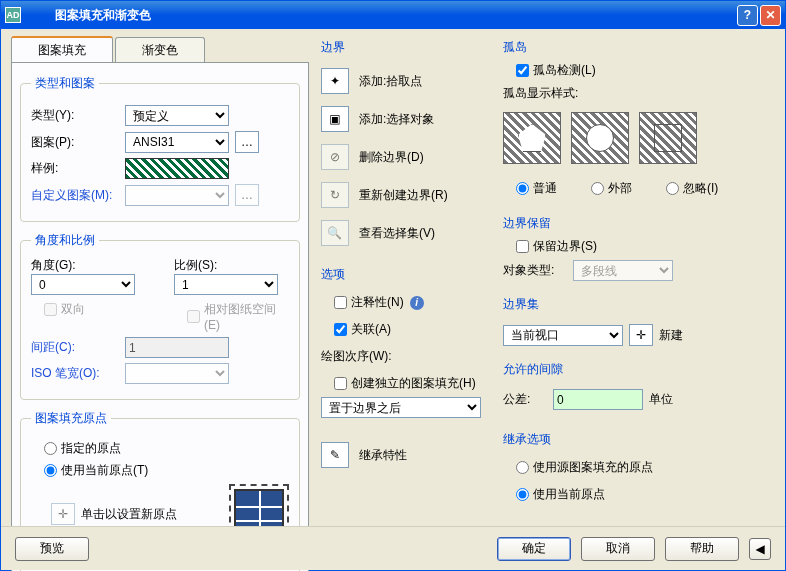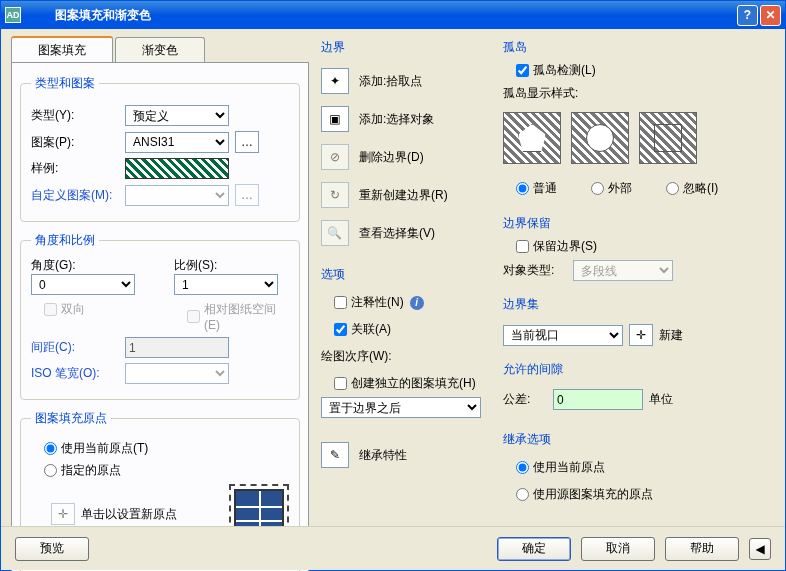--- a/index.html
+++ b/index.html
@@ -125,28 +125,28 @@
           <div class="row">
             <span class="lbl dis">ISO 笔宽(O):</span>
             <select class="wide" disabled=""><option></option></select>
           </div>
         </fieldset>
 
         <fieldset>
           <legend>图案填充原点</legend>
           <div class="row">
               <label>
+                <input type="radio" name="ho" style="">
+                <span>指定的原点</span>
+              </label>
+            </div>
+          <div class="row">
+              <label>
                 <input type="radio" name="ho" checked="" style="">
                 <span>使用当前原点(T)</span>
-              </label>
-            </div>
-          <div class="row">
-              <label>
-                <input type="radio" name="ho" style="">
-                <span>指定的原点</span>
               </label>
             </div>
           <div style="padding-left:20px">
             <div class="row">
               <div class="sqbtn" style="opacity:.5">
                   <span>✛</span>
                 </div>
               <span class="dis">单击以设置新原点</span>
               <div class="brickwrap">
                   <div class="swatchbrick"></div>
@@ -288,28 +288,28 @@
       <span class="section-title" style="margin-top:10px">允许的间隙</span>
       <div class="row">
         <span style="width:44px">公差:</span>
         <input class="txt" style="width: 90px; background: rgb(214, 255, 214);" value="0">
         <span>单位</span>
       </div>
 
       <span class="section-title" style="margin-top:16px">继承选项</span>
       <div class="row">
           <label>
+            <input type="radio" name="io" style="">
+            <span>使用源图案填充的原点</span>
+          </label>
+        </div>
+      <div class="row">
+          <label>
             <input type="radio" name="io" checked="" style="">
             <span>使用当前原点</span>
-          </label>
-        </div>
-      <div class="row">
-          <label>
-            <input type="radio" name="io" style="">
-            <span>使用源图案填充的原点</span>
           </label>
         </div>
     </div>
   </div>
 
   <div class="bottom">
     <button class="std">预览</button>
     <div class="spacer"></div>
     <button class="std def">确定</button>
     <button class="std">取消</button>

